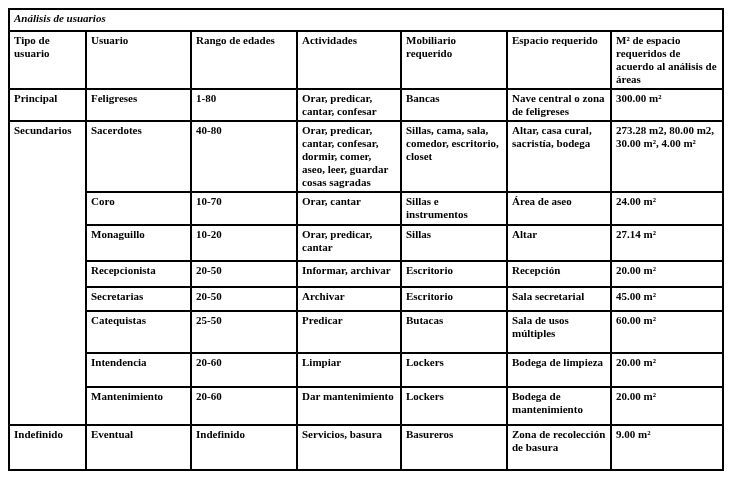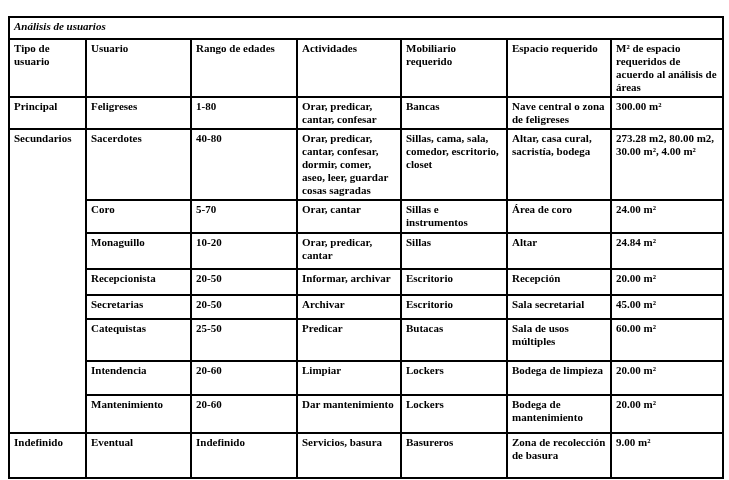--- a/index.html
+++ b/index.html
@@ -7,21 +7,21 @@
     padding: 0;
     background: #ffffff;
     width: 729px;
     height: 480px;
     overflow: hidden;
   }
   .page {
     box-sizing: border-box;
     width: 729px;
     height: 480px;
-    padding: 16px 7px 8px 8px;
+    padding: 8px 7px 8px 8px;
     background: #ffffff;
     font-family: "Liberation Serif", "DejaVu Serif", serif;
     color: #000000;
   }
   table.analysis {
     border-collapse: collapse;
     table-layout: fixed;
     width: 714px;
   }
   table.analysis td, table.analysis th {
@@ -87,34 +87,34 @@
       <td>Sacerdotes</td>
       <td>40-80</td>
       <td>Orar, predicar, cantar, confesar, dormir, comer, aseo, leer, guardar cosas sagradas</td>
       <td>Sillas, cama, sala, comedor, escritorio, closet</td>
       <td>Altar, casa cural, sacristía, bodega</td>
       <td>273.28 m2, 80.00 m2, 30.00 m², 4.00 m²</td>
     </tr>
 
     <tr style="height:33px">
       <td>Coro</td>
-      <td>5-70</td>
+      <td>10-70</td>
       <td>Orar, cantar</td>
       <td>Sillas e instrumentos</td>
-      <td>Área de coro</td>
+      <td>Área de aseo</td>
       <td>24.00 m²</td>
     </tr>
 
     <tr style="height:36px">
       <td>Monaguillo</td>
       <td>10-20</td>
       <td>Orar, predicar, cantar</td>
       <td>Sillas</td>
       <td>Altar</td>
-      <td>24.84 m²</td>
+      <td>27.14 m²</td>
     </tr>
 
     <tr style="height:26px">
       <td>Recepcionista</td>
       <td>20-50</td>
       <td>Informar, archivar</td>
       <td>Escritorio</td>
       <td>Recepción</td>
       <td>20.00 m²</td>
     </tr>

